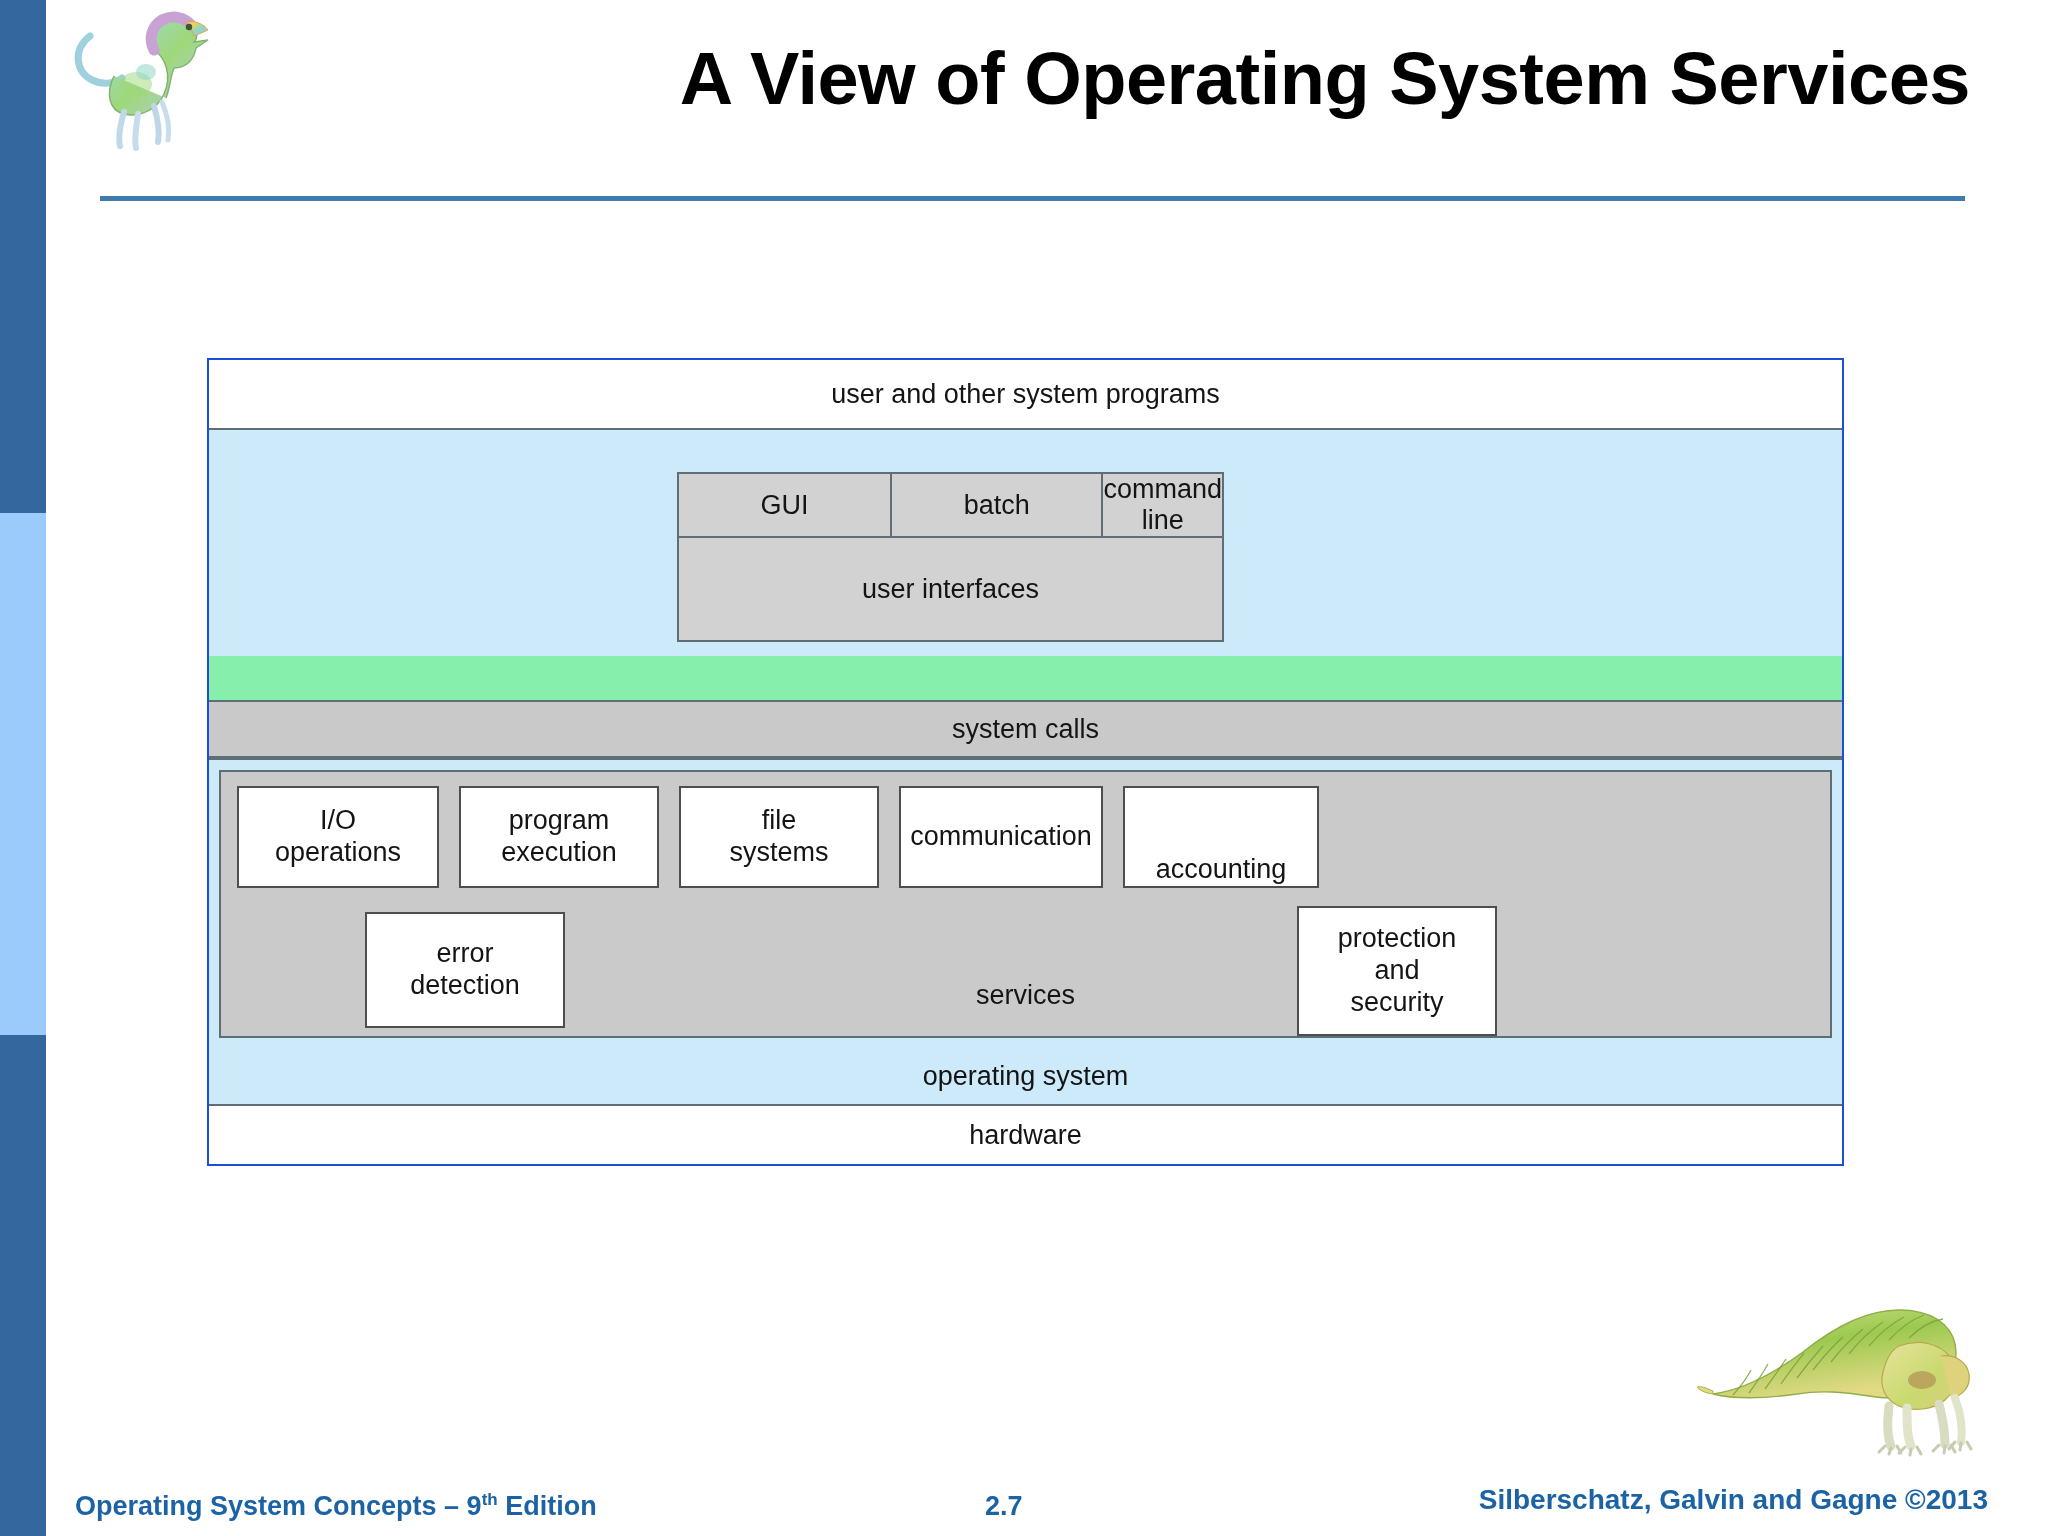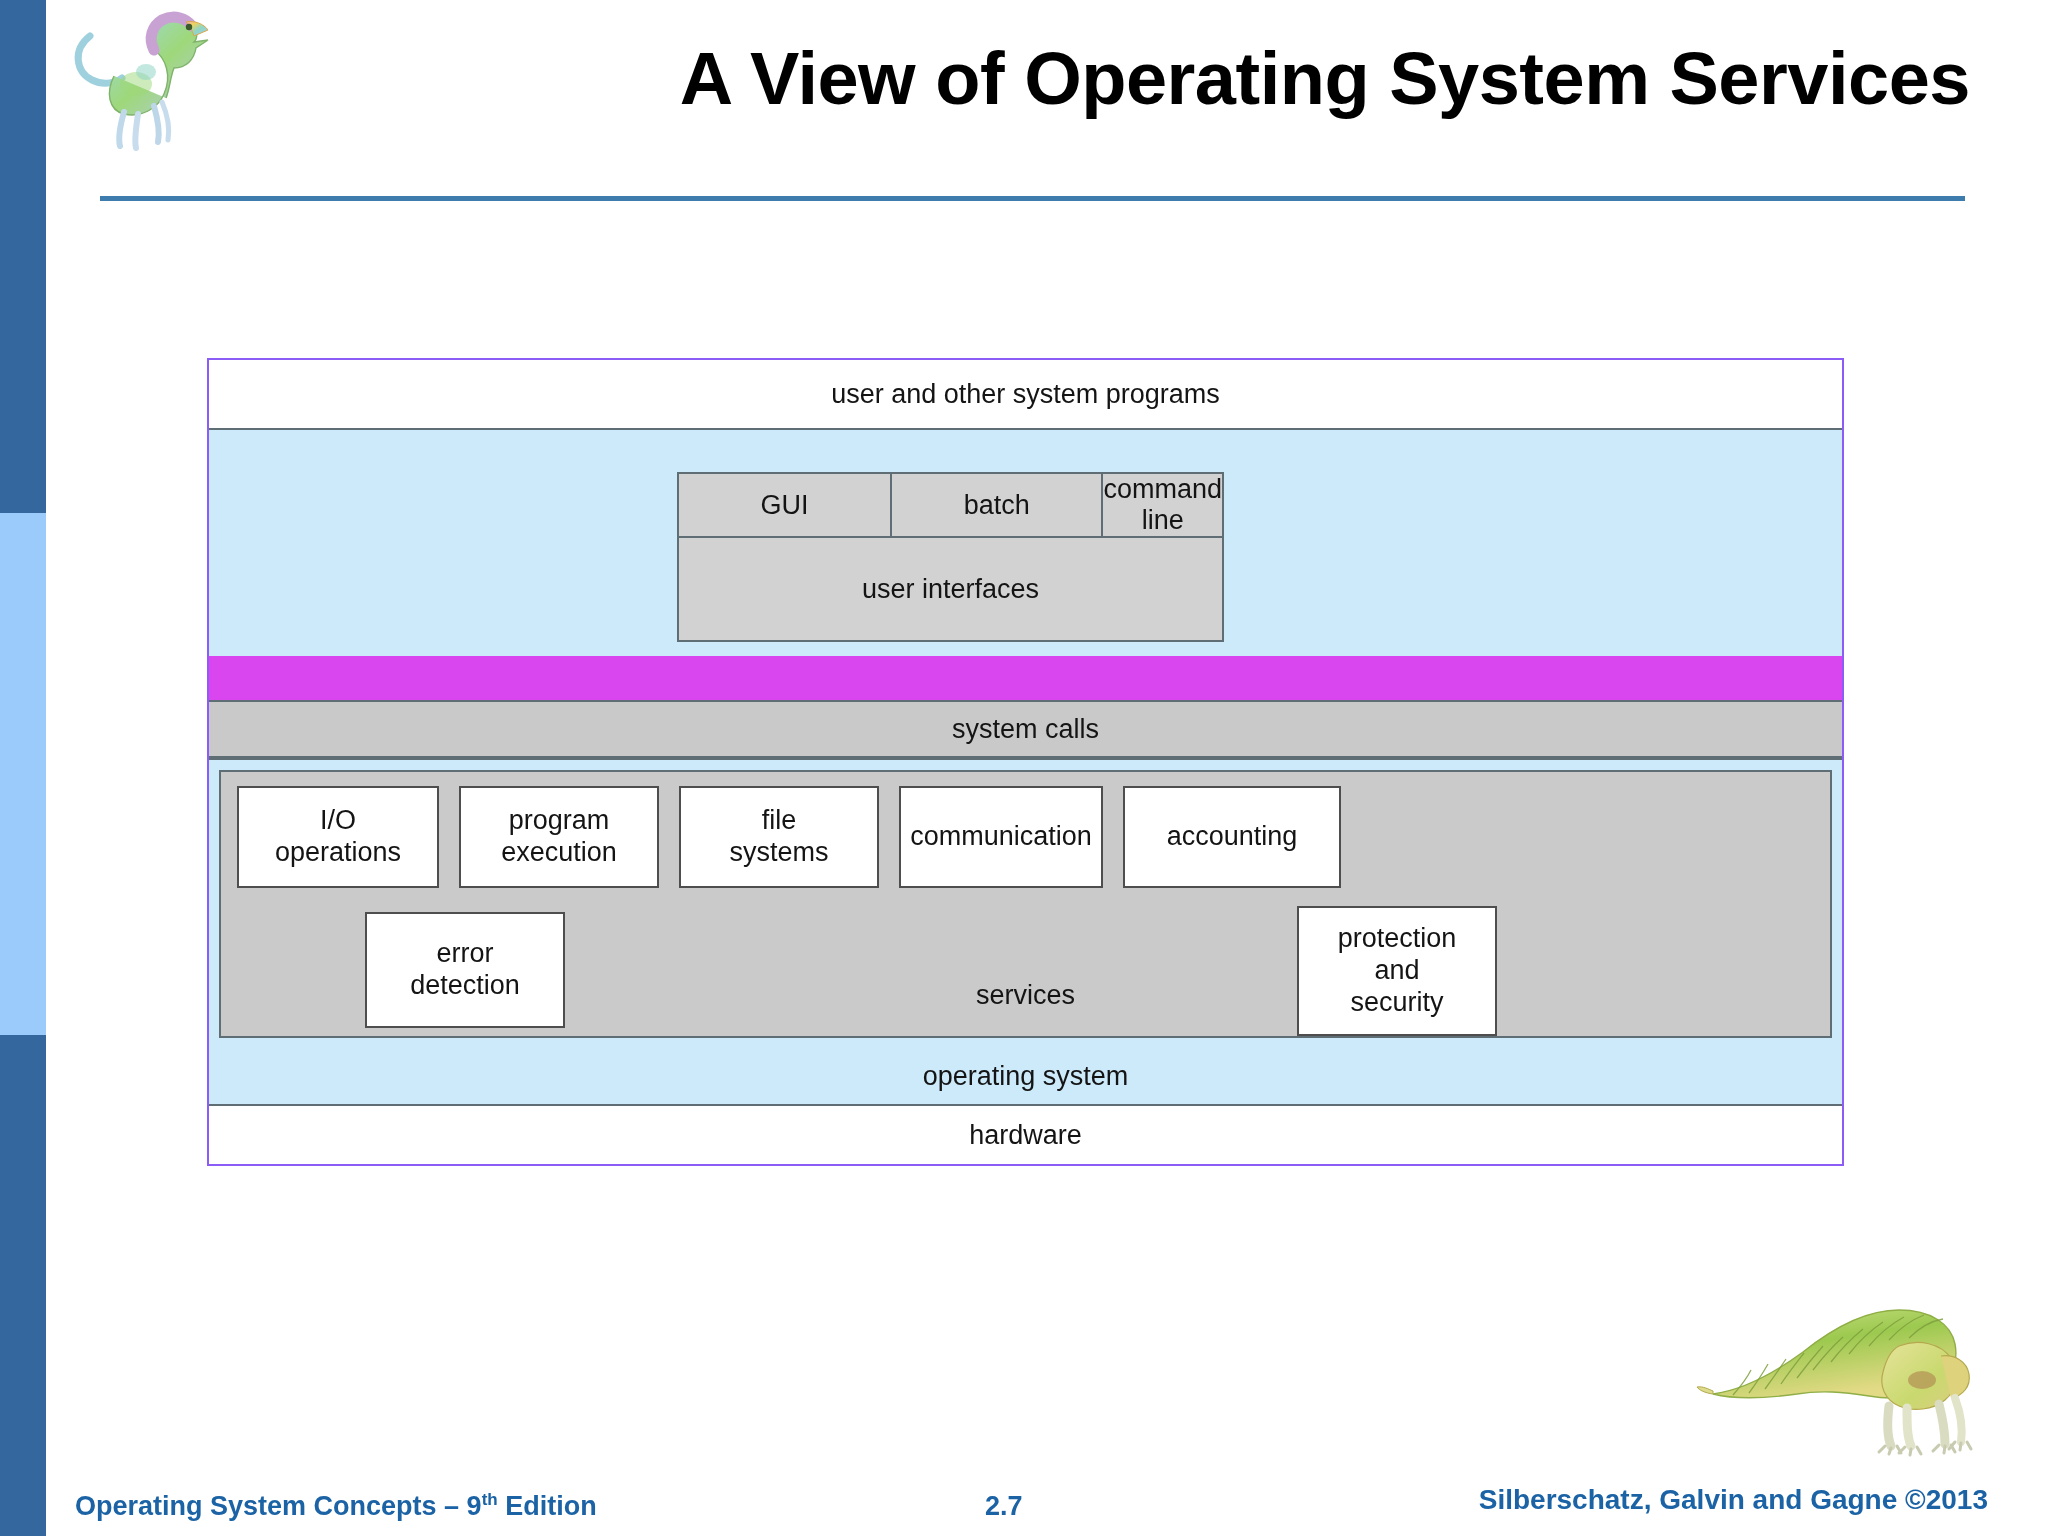--- a/index.html
+++ b/index.html
@@ -28,23 +28,23 @@
     white-space:nowrap;
   }
   .title-rule{position:absolute;left:100px;top:196px;width:1865px;height:5px;background:#3D7CAD;}
 
   
   .dino-top{position:absolute;left:62px;top:6px;width:200px;height:150px;}
 
   
   .diagram{
     position:absolute;left:207px;top:358px;width:1637px;
-    border:2px solid #8b5cf6;
-    box-sizing:border-box;
-    background:#d946ef;
+    border:2px solid #1d4ed8;
+    box-sizing:border-box;
+    background:#86efac;
   }
   .band{
     box-sizing:border-box;
     width:100%;
     display:flex;align-items:center;justify-content:center;
     font-size:27px;color:#141414;
   }
   .band-white{background:#ffffff;height:68px;}
   .band-gray{background:#C9C9C9;height:58px;border-top:2px solid #5E6E74;border-bottom:2px solid #5E6E74;margin-top:44px;}
   .band-blue{background:#CDEAFB;}
@@ -93,21 +93,21 @@
     height:102px;
     display:flex;align-items:center;justify-content:center;
     text-align:center;
     font-size:27px;color:#141414;line-height:1.18;
   }
   .svc.w1{width:200px;}
   .svc.w2{width:202px;}
   .svc.w3{width:200px;}
   .svc.w4{width:204px;}
   .svc.w5{width:200px;}
-  .svc.w6{width:218px;}
+  .svc.w6{width:196px;align-items:flex-end;}
 
   .svc-row2{position:relative;height:138px;margin-top:24px;}
   .svc-error{
     position:absolute;left:128px;top:0;width:200px;height:116px;
     background:#ffffff;border:2px solid #4E4E4E;box-sizing:border-box;
     display:flex;align-items:center;justify-content:center;text-align:center;
     font-size:27px;color:#141414;line-height:1.18;
   }
   .svc-prot{
     position:absolute;left:1060px;top:-6px;width:200px;height:130px;

